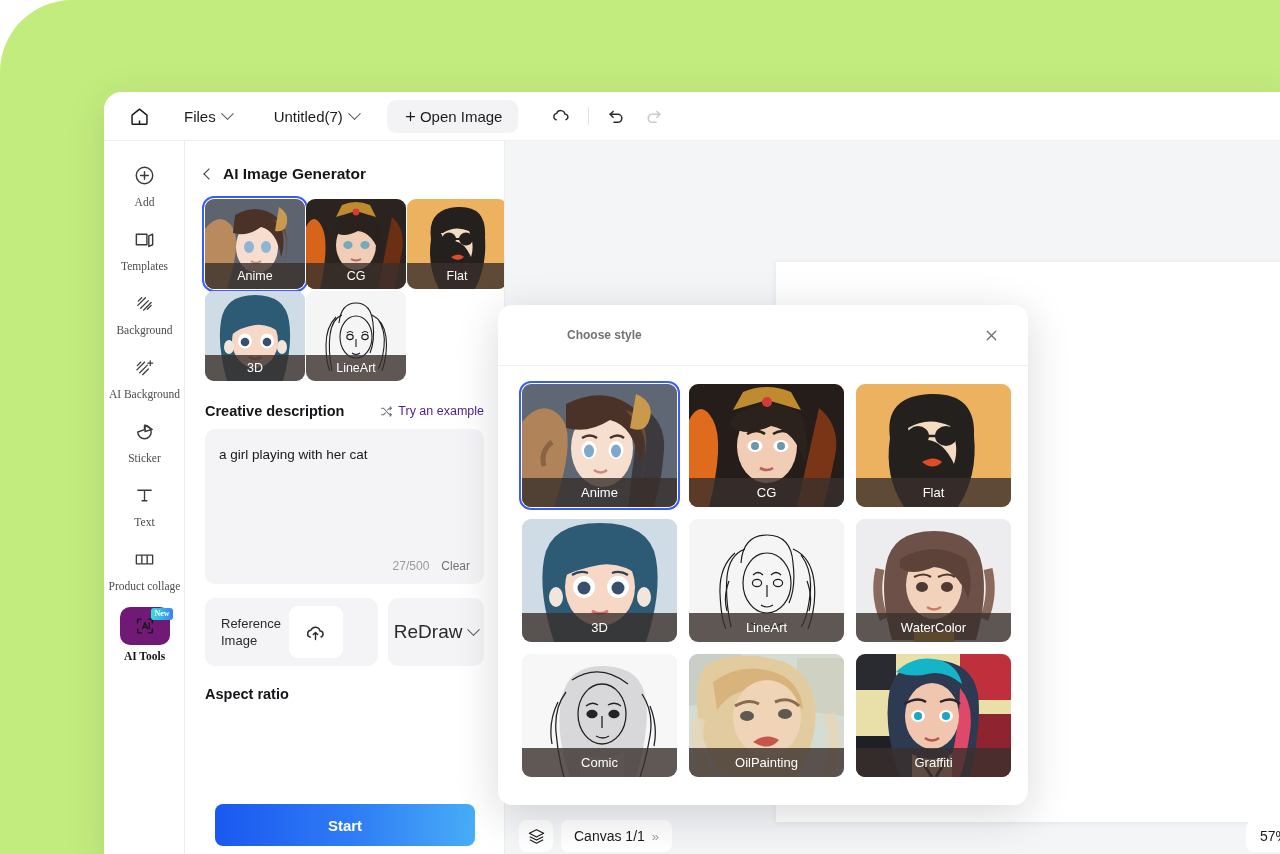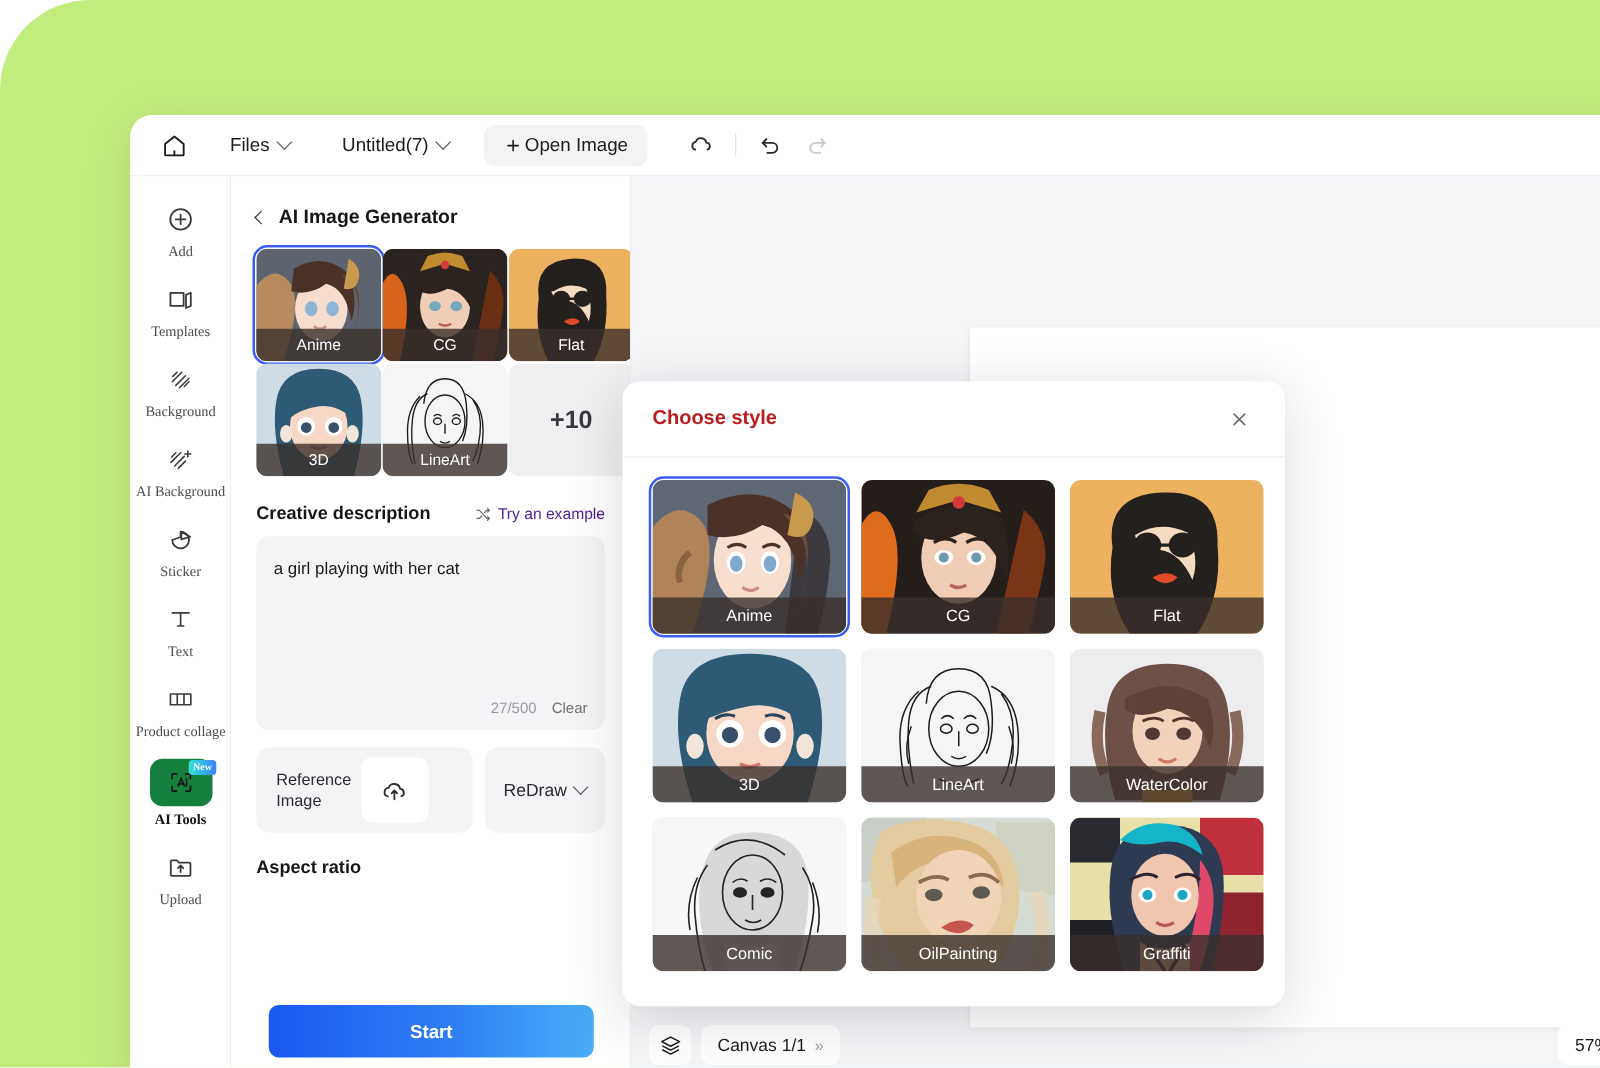--- a/index.html
+++ b/index.html
@@ -57,21 +57,21 @@
     background: #ffffff; border-right: 1px solid #ededee;
     padding-top: 10px;
   }
   .rail-item {
     width: 81px; padding: 8px 2px 6px; display: flex; flex-direction: column;
     align-items: center; gap: 5px; cursor: pointer; position: relative; font-family: Liberation Serif, serif;
   }
   .rail-ico { width: 40px; height: 32px; display: flex; align-items: center; justify-content: center; position: relative; }
   .rail-lb { font-size: 11.5px; color: #4c4c50; text-align: center; line-height: 13px; }
   .rail-item.active .rail-ico {
-    background: #15803d; border-radius: 10px; width: 50px; height: 38px;
+    background: #701a75; border-radius: 10px; width: 50px; height: 38px;
   }
   .rail-item.active .rail-lb { color: #16161a; font-weight: bold; }
   .newbadge {
     position: absolute; right: -3px; top: 1px;
     background: linear-gradient(90deg,#2fe3d6,#3b82f6);
     color: #fff; font-size: 8px; font-weight: bold;
     padding: 1px 3px; border-radius: 3px; line-height: 10px;
   }
 
   
@@ -118,21 +118,21 @@
     display: flex; align-items: center; padding: 0 8px 0 16px; gap: 8px;
   }
   #ref-lbl { font-size: 13px; color: #2a2a2e; line-height: 17px; }
   #ref-up {
     width: 54px; height: 52px; background: #fff; border-radius: 9px;
     display: flex; align-items: center; justify-content: center; cursor: pointer;
   }
   #redraw {
     width: 100px; height: 68px; background: #f4f4f6; border-radius: 10px;
     display: flex; align-items: center; justify-content: center; gap: 7px;
-    font-size: 14px; color: #2a2a2e; cursor: pointer;
+    font-size: 19px; color: #2a2a2e; cursor: pointer;
   }
   #aspect-title { font-size: 14.5px; font-weight: bold; color: #16161a; padding: 20px 20px 0; }
 
   #start-bar {
     position: absolute; left: 0; bottom: 0; width: 320px; height: 74px;
     background: #ffffff; display: flex; align-items: center; justify-content: center;
   }
   #start-btn {
     width: 260px; height: 42px; border-radius: 8px;
     background: linear-gradient(90deg,#1a58f0 0%, #2f7ef5 55%, #48adf7 100%);
@@ -170,21 +170,21 @@
   #modal {
     position: absolute; left: 498px; top: 305px; width: 530px; height: 500px;
     background: #ffffff; border-radius: 14px;
     box-shadow: 0 10px 44px rgba(20,20,30,0.16);
     overflow: hidden; z-index: 40;
   }
   #modal-head {
     height: 61px; display: flex; align-items: center; justify-content: space-between;
     padding: 0 24px; border-bottom: 1px solid #f0f0f1;
   }
-  #modal-title { font-size: 16px; font-weight: bold; color: #b91c1c; }
+  #modal-title { font-size: 12px; font-weight: bold; color: #737373; margin-left: 45px; }
   #modal-close { width: 26px; height: 26px; display: flex; align-items: center; justify-content: center; cursor: pointer; }
   #modal-grid {
     display: grid; grid-template-columns: repeat(3, 155px);
     gap: 12px 12px; padding: 18px 24px;
   }
   .mv-card {
     width: 155px; height: 123px; border-radius: 9px; overflow: hidden;
     position: relative; cursor: pointer; background: #ececed;
   }
   .mv-card.sel { outline: 2px solid #3b5df5; outline-offset: 1px; }
@@ -324,29 +324,20 @@
         <span class="rail-ico">
           <svg width="22" height="22" viewBox="0 0 24 24" fill="none" stroke="#16161a" stroke-width="1.6" stroke-linecap="round">
             <path d="M4 8.5V5.5a1 1 0 0 1 1-1h3M16 4.5h3a1 1 0 0 1 1 1v3M20 15.5v3a1 1 0 0 1-1 1h-3M8 19.5H5a1 1 0 0 1-1-1v-3"></path>
             <path d="M9.2 15 12 8.6 14.8 15M10.2 13.2h3.6M16.6 8.8v6.2" stroke-width="1.4"></path>
           </svg>
           <span class="newbadge">New</span>
         </span>
         <span class="rail-lb">AI Tools</span>
       </div>
 
-      <div class="rail-item">
-        <span class="rail-ico">
-          <svg width="23" height="23" viewBox="0 0 24 24" fill="none" stroke="#3a3a3e" stroke-width="1.5" stroke-linejoin="round" stroke-linecap="round">
-            <path d="M3.8 18.5v-11a1 1 0 0 1 1-1h4l1.8 2h8.6a1 1 0 0 1 1 1v9a1 1 0 0 1-1 1H4.8a1 1 0 0 1-1-1z"></path>
-            <path d="M12 16.3v-5.2M9.8 13l2.2-2.2 2.2 2.2"></path>
-          </svg>
-        </span>
-        <span class="rail-lb">Upload</span>
-      </div>
     </div>
 
     <div id="panel">
       <div id="panel-head">
         <span class="back-chev"></span>
         <span id="panel-title">AI Image Generator</span>
       </div>
 
       <div class="style-grid">
 
@@ -431,21 +422,20 @@
                 <ellipse cx="44" cy="46" rx="3.2" ry="2.6"></ellipse>
                   <ellipse cx="59" cy="46" rx="3.2" ry="2.6"></ellipse>
                 <path d="M50 48v8M46 62q4 3 8 0"></path>
                 <path d="M40 74q10 6 20 0"></path>
               </g>
             </svg>
           </span>
           <span class="sv-cap">LineArt</span>
         </div>
 
-        <div class="sv-more" style="margin-top:1px">+10</div>
       </div>
 
       <div class="sec-row">
         <span class="sec-title">Creative description</span>
         <span class="try-ex">
           <svg width="13" height="13" viewBox="0 0 24 24" fill="none" stroke="#6b6b70" stroke-width="1.9" stroke-linecap="round" stroke-linejoin="round">
             <path d="M3 6h3.6l10.8 12H21M3 18h3.6l3.2-3.6M14.2 9.2 17.4 6H21"></path>
             <path d="M18.6 3.4 21 6l-2.4 2.6M18.6 15.4 21 18l-2.4 2.6"></path>
           </svg>
           <span>Try an example</span>

